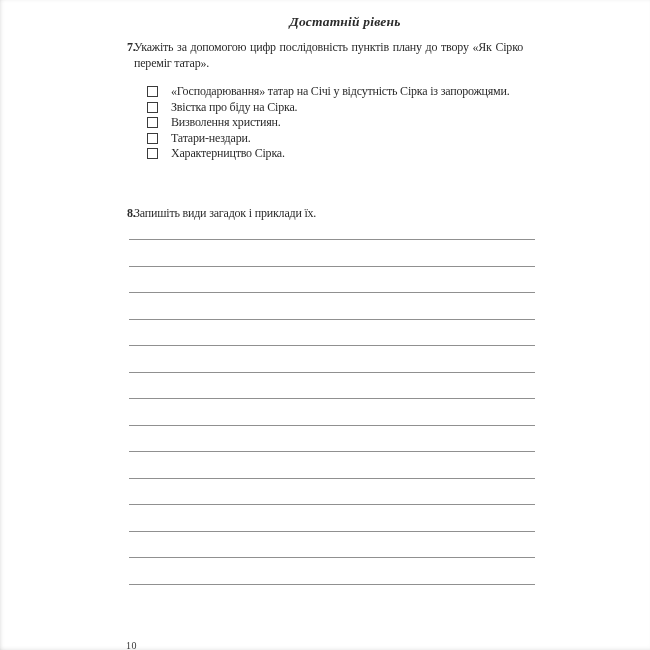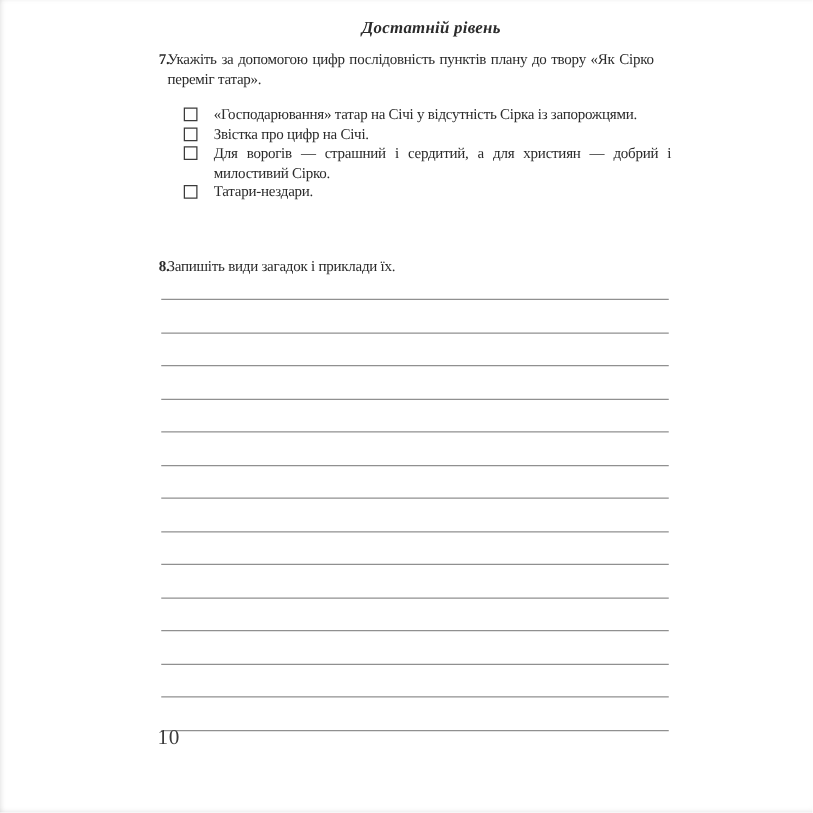--- a/index.html
+++ b/index.html
@@ -79,22 +79,22 @@
     top:239px;left:129px;width:406px;
   }
   .wline{
     height:1px;
     background:var(--line);
     margin-bottom:25.5px;
     opacity:.95;
   }
   .page-number{
     position:absolute;
-    left:126px;top:580px;
-    font-size:17px;
+    left:126px;top:640px;
+    font-size:10px;
     color:#3a3a3a;
     letter-spacing:.5px;
   }
 </style>
 </head>
 <body>
 
 <div class="sheet">
 
   <div class="section-title">Достатній рівень</div>
@@ -105,35 +105,39 @@
   </div>
 
   <ul class="checklist">
     <li class="check-item">
       <span class="checkbox"></span>
       <span class="label">«Господарювання» татар на Січі у відсутність Сірка із запорожцями.</span>
     </li>
 
     <li class="check-item">
       <span class="checkbox"></span>
-      <span class="label">Звістка про цифр на Січі.</span>
+      <span class="label">Звістка про біду на Сірка.</span>
+    </li>
+
+    <li class="check-item">
+      <span class="checkbox"></span>
+      <span class="label">Визволення християн.</span>
     </li>
 
 
 
     <li class="check-item">
       <span class="checkbox"></span>
-      <span class="label">Для ворогів — страшний і сердитий, а для християн — добрий і милостивий Сірко.</span>
+      <span class="label">Татари-нездари.</span>
     </li>
 
     <li class="check-item">
       <span class="checkbox"></span>
-      <span class="label">Татари-нездари.</span>
+      <span class="label">Характерництво Сірка.</span>
     </li>
-
   </ul>
 
   <div class="question q8">
     <span class="q-num">8.</span>
     <span class="q-text">Запишіть види загадок і приклади їх.</span>
   </div>
 
   <div class="writing-lines">
       <div class="wline"></div>
       <div class="wline"></div>

